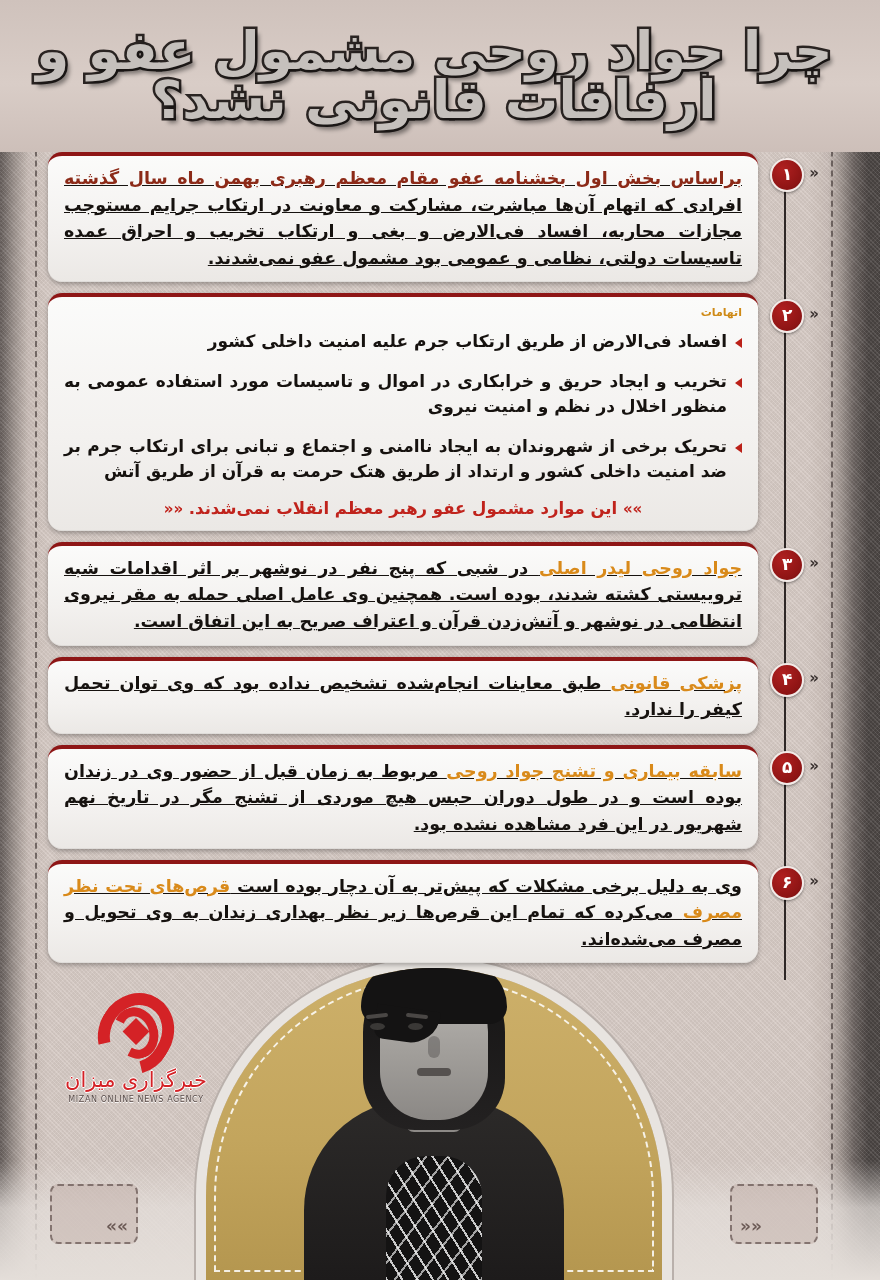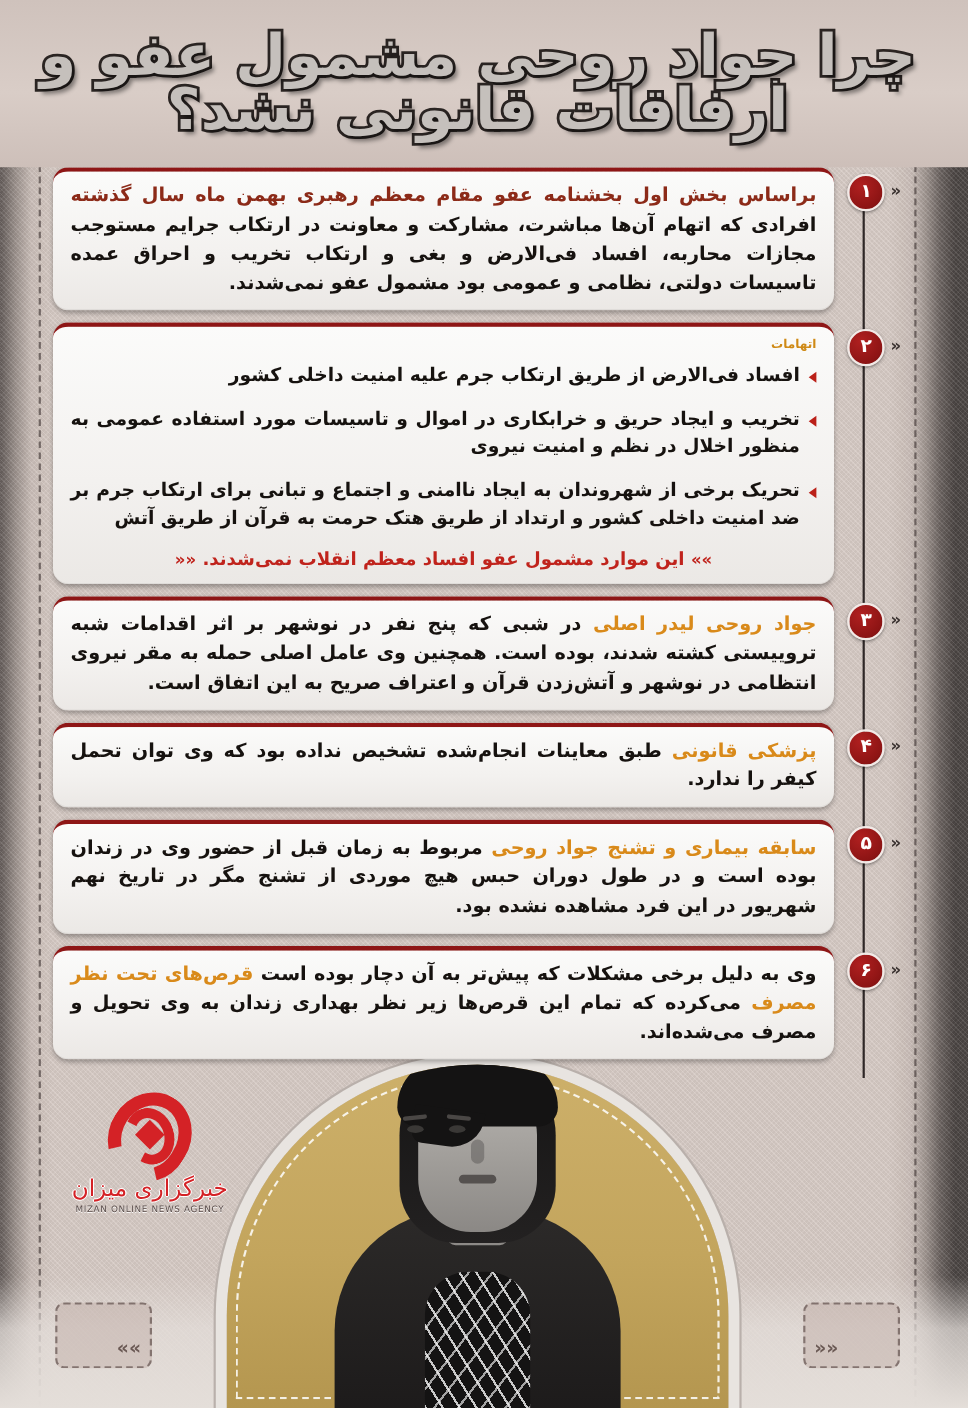--- a/index.html
+++ b/index.html
@@ -83,20 +83,21 @@
     border-top:4px solid #8e1616;
     box-shadow:0 2px 5px rgba(0,0,0,.30), inset 0 -1px 0 rgba(0,0,0,.05);
     padding:9px 16px 11px 16px;
     text-align:right;
   }
   .card p{
     margin:0;
     font-size:17.5px;line-height:1.52;font-weight:bold;color:#16120f;
     text-align:justify;text-align-last:right;
     direction:rtl;
+    text-decoration:underline;
   }
   .hl-dark{color:#8c2a18;}
   .hl-orange{color:#d98a1a;}
 
   .sec-head{
     font-size:11px;font-weight:bold;color:#cf8a16;margin:0 0 10px 0;text-align:right;
   }
   ul.bullets{list-style:none;margin:0;padding:0;}
   ul.bullets li{
     position:relative;margin:0 0 14px 0;padding-right:15px;
@@ -253,21 +254,21 @@
         <span class="chev">«</span>
         <span class="badge">۲</span>
       </div>
       <div class="card">
         <div class="sec-head">اتهامات</div>
         <ul class="bullets">
           <li>افساد فی‌الارض از طریق ارتکاب جرم علیه امنیت داخلی کشور</li>
           <li>تخریب و ایجاد حریق و خرابکاری در اموال و تاسیسات مورد استفاده عمومی به منظور اخلال در نظم و امنیت نیروی</li>
           <li>تحریک برخی از شهروندان به ایجاد ناامنی و اجتماع و تبانی برای ارتکاب جرم بر ضد امنیت داخلی کشور و ارتداد از طریق هتک حرمت به قرآن از طریق آتش</li>
         </ul>
-        <div class="note"><span class="ar">»»</span> <span>این موارد مشمول عفو افساد معظم انقلاب نمی‌شدند.</span> <span class="ar">««</span></div>
+        <div class="note"><span class="ar">»»</span> <span>این موارد مشمول عفو رهبر معظم انقلاب نمی‌شدند.</span> <span class="ar">««</span></div>
       </div>
     </div>
 
     <div class="row">
       <div class="badge-wrap">
         <span class="chev">«</span>
         <span class="badge">۳</span>
       </div>
       <div class="card">
         <p><span class="hl-orange">جواد روحی لیدر اصلی</span><span> در شبی که پنج نفر در نوشهر بر اثر اقدامات شبه تروییستی کشته شدند، بوده است. همچنین وی عامل اصلی حمله به مقر نیروی انتظامی در نوشهر و آتش‌زدن قرآن و اعتراف صریح به این اتفاق است.</span></p>

